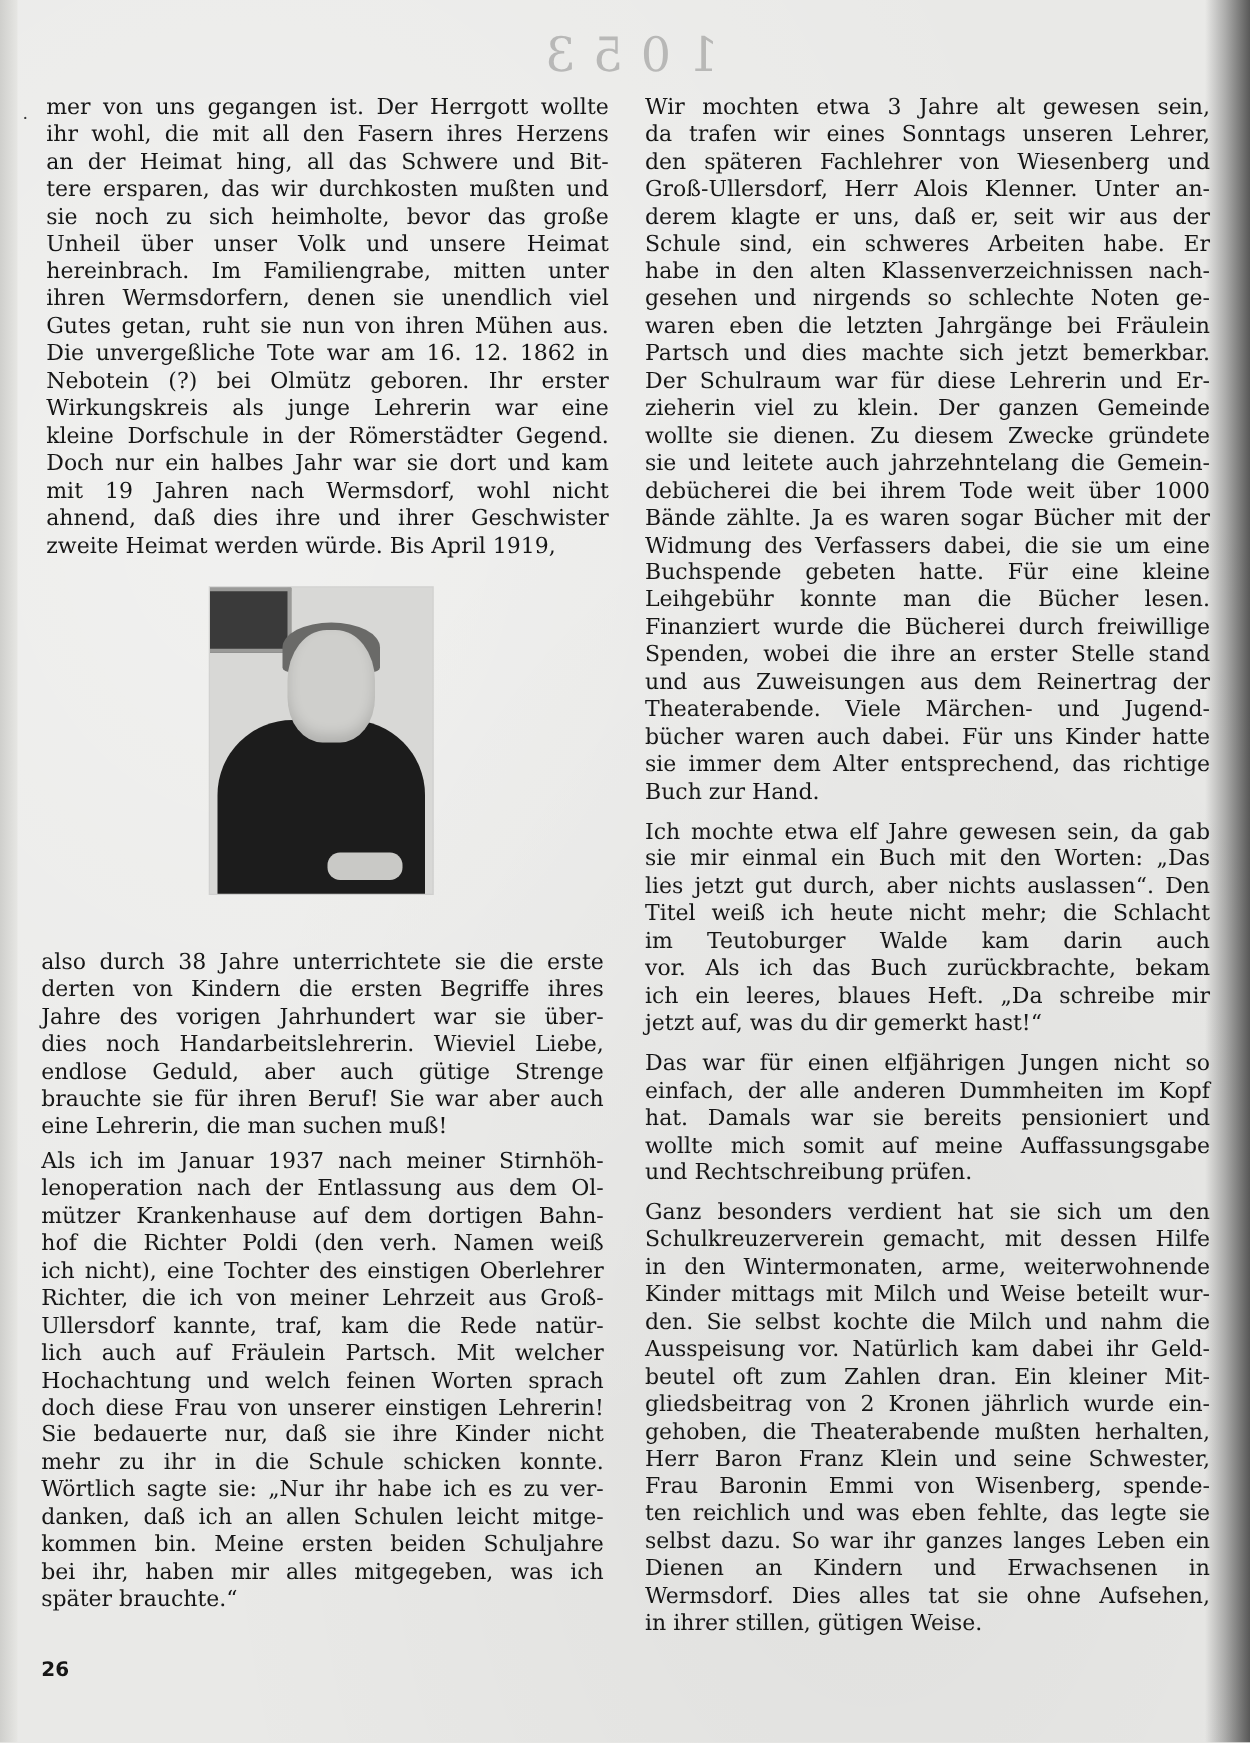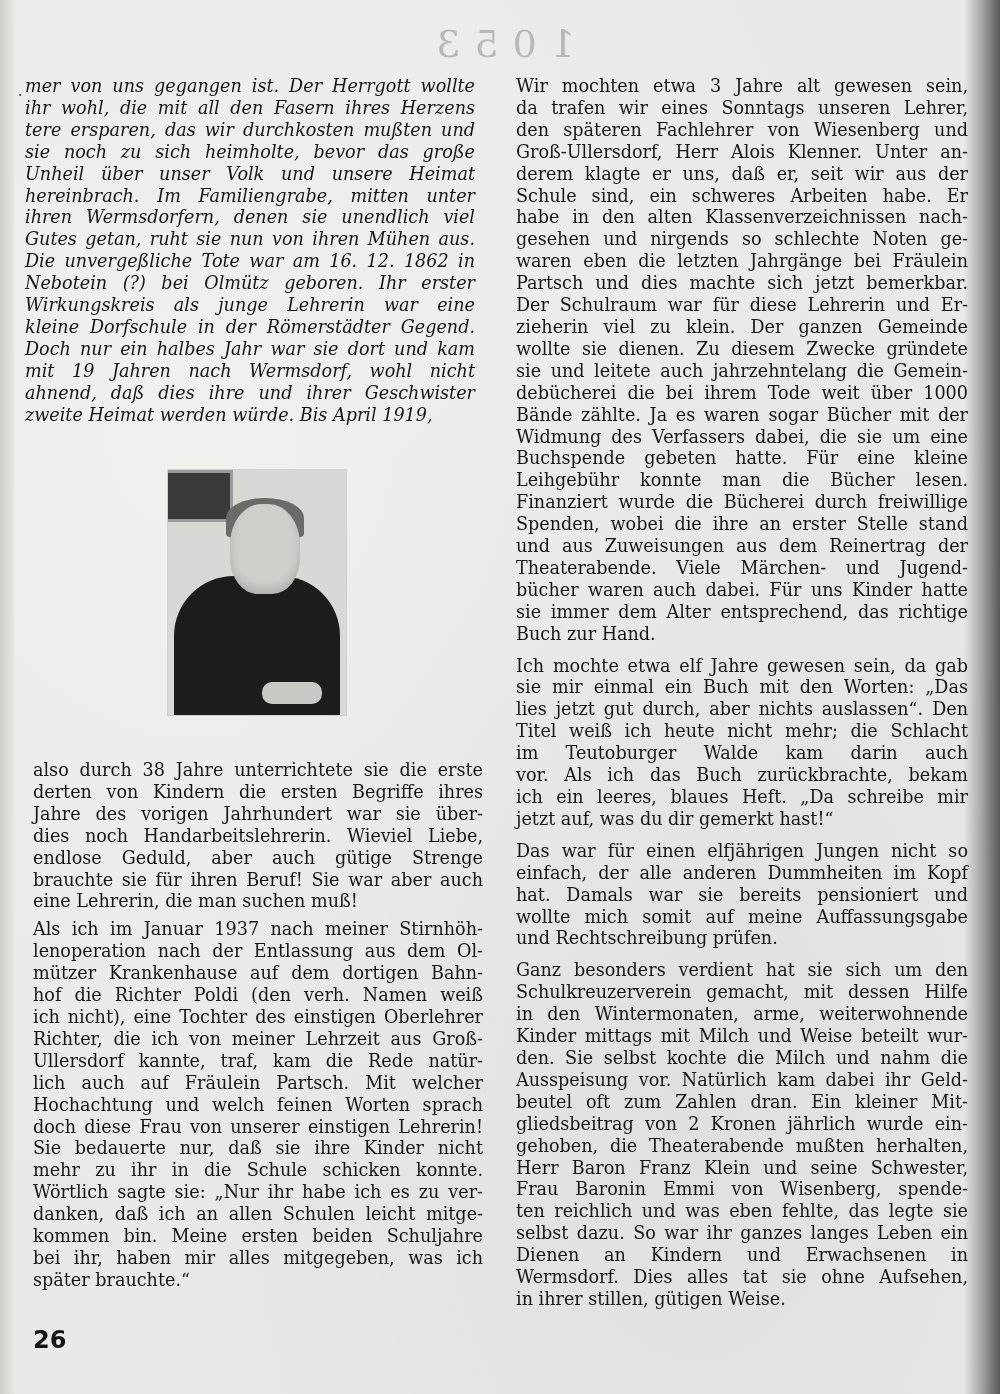--- a/index.html
+++ b/index.html
@@ -22,21 +22,21 @@
     }
     .stamp {
       position: absolute; left: 455px; top: 22px; width: 120px; height: 46px;
       color: rgba(90,90,90,0.35); font-size: 38px; letter-spacing: 14px;
       font-family: "DejaVu Serif", serif; transform: scaleX(-1);
     }
     .col {
       position: absolute; font-size: 17.6px; line-height: 21.9px;
       text-align: justify; hyphens: manual;
     }
-    .col-left { left: 25px; top: 76px; width: 450px; font-style: italic; }
+    .col-left { left: 37px; top: 76px; width: 450px; }
     .col-left-2 { left: 33px; top: 760px; width: 450px; }
     .col-right { left: 516px; top: 76px; width: 452px; }
     .col p { margin: 0; }
     .col p + p { margin-top: 10px; }
     .line { display: block; text-align: justify; text-align-last: justify; white-space: nowrap; }
     .line.last { text-align-last: left; }
     .photo {
       position: absolute; left: 168px; top: 470px; width: 178px; height: 245px;
       background: #d8d8d6; overflow: hidden;
       box-shadow: 0 0 0 1px rgba(120,120,120,0.25);
@@ -56,37 +56,38 @@
     }
     .photo .body {
       position: absolute; left: 6px; top: 106px; width: 166px; height: 150px;
       border-radius: 60px 60px 0 0; background: #1c1c1c;
     }
     .photo .hands {
       position: absolute; left: 94px; top: 212px; width: 60px; height: 22px;
       border-radius: 10px; background: #c9c9c6;
     }
     .page-number {
-      position: absolute; left: 33px; top: 1326px; font-size: 24px; font-weight: bold;
+      position: absolute; left: 33px; top: 1326px; font-size: 16px; font-weight: bold;
       font-family: "DejaVu Sans", "Liberation Sans", sans-serif;
     }
     .dot { position: absolute; left: 18px; top: 87px; font-size: 14px; color: #333; }
   </style>
 </head>
 <body>
 
 <div class="left-edge"></div>
 <div class="right-shadow"></div>
 <div class="stamp">1053</div>
 <div class="dot">·</div>
 
 <div class="col col-left">
   <p id="left-top">
       <span class="line">mer von uns gegangen ist. Der Herrgott wollte</span>
       <span class="line">ihr wohl, die mit all den Fasern ihres Herzens</span>
+      <span class="line">an der Heimat hing, all das Schwere und Bit-</span>
       <span class="line">tere ersparen, das wir durchkosten mußten und</span>
       <span class="line">sie noch zu sich heimholte, bevor das große</span>
       <span class="line">Unheil über unser Volk und unsere Heimat</span>
       <span class="line">hereinbrach. Im Familiengrabe, mitten unter</span>
       <span class="line">ihren Wermsdorfern, denen sie unendlich viel</span>
       <span class="line">Gutes getan, ruht sie nun von ihren Mühen aus.</span>
       <span class="line">Die unvergeßliche Tote war am 16. 12. 1862 in</span>
       <span class="line">Nebotein (?) bei Olmütz geboren. Ihr erster</span>
       <span class="line">Wirkungskreis als junge Lehrerin war eine</span>
       <span class="line">kleine Dorfschule in der Römerstädter Gegend.</span>

